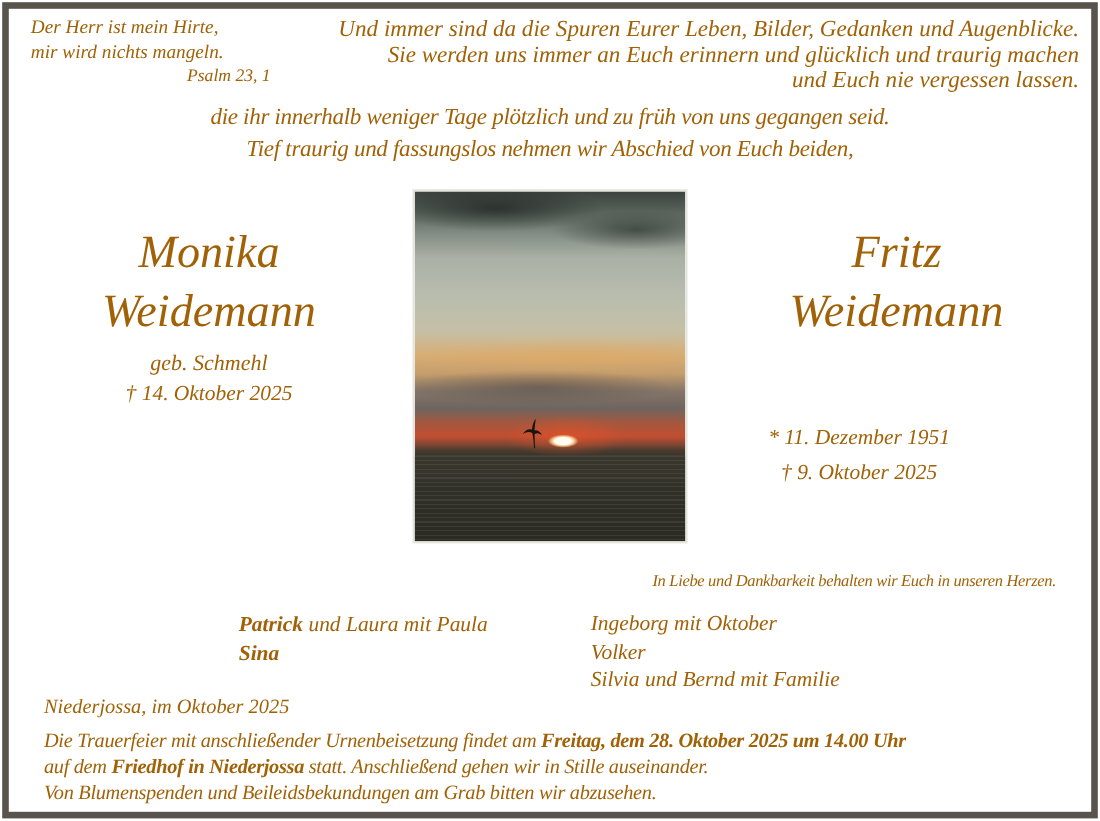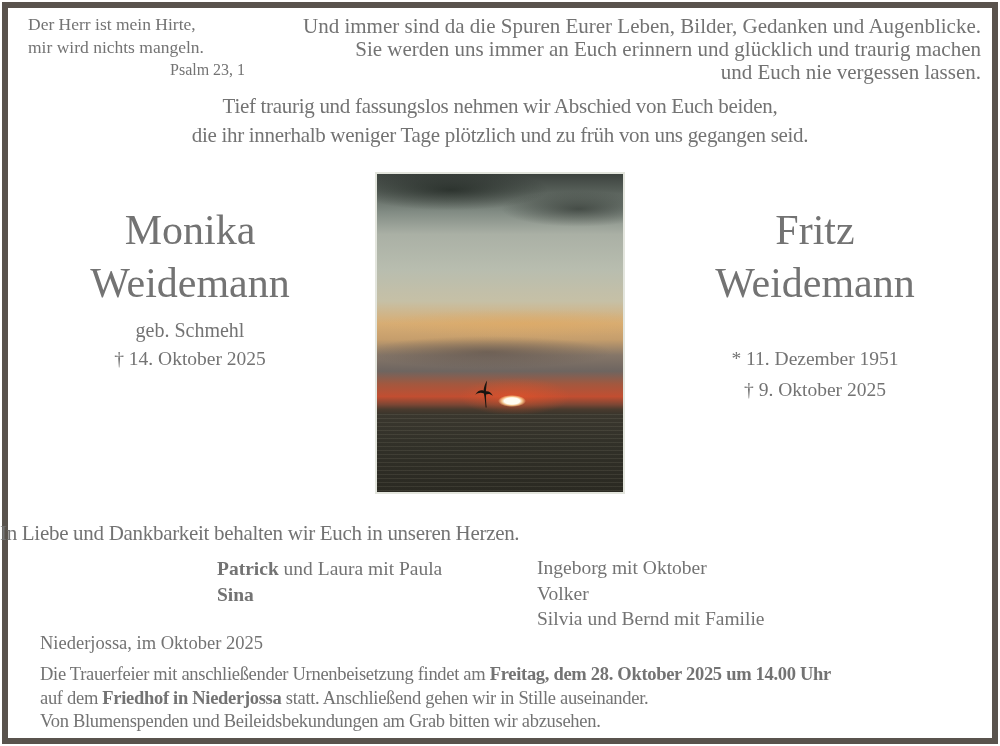--- a/index.html
+++ b/index.html
@@ -1,21 +1,22 @@
 <!DOCTYPE html>
 <html lang="de"><head>
 <meta charset="utf-8">
 <style>
   html,body{margin:0;padding:0;background:#ffffff;}
   .sheet{
     position:relative;
     width:1000px;height:746px;
     background:#ffffff;
     font-family:"Liberation Serif", serif;
-    color:#737373;
+    font-style:italic;
+    color:#a16207;
     overflow:hidden;
   }
   .frame{
     position:absolute;inset:2px;
     border:6px solid #59534d;
     pointer-events:none;
   }
   
   .psalm{position:absolute;left:28px;top:13px;font-size:17.5px;line-height:23px;}
   .psalm-src{font-size:16px;padding-left:142px;line-height:22px;}
@@ -26,21 +27,21 @@
   
   .person{position:absolute;top:205px;width:330px;text-align:center;}
   .person.pleft{left:25px;}
   .person.pright{left:650px;}
   .pfirst{font-size:42px;line-height:50px;}
   .plast{font-size:42px;line-height:56px;}
   .maiden{font-size:20px;line-height:26px;margin-top:6px;}
   .dates{position:absolute;top:343px;width:330px;text-align:center;
          font-size:19.5px;line-height:31px;}
   .dates.dleft{left:25px;}
-  .dates.dright{left:650px;}
+  .dates.dright{left:616px;margin-top:40px;}
   
   .photo{
     position:absolute;left:375px;top:172px;width:250px;height:322px;
     border:2px solid #e3e5dd;box-sizing:border-box;overflow:hidden;
   }
   .ph-sky{
     position:absolute;inset:0;
     background:
       radial-gradient(55% 9% at 30% 5%, rgba(18,24,20,.6), transparent 72%),
       radial-gradient(45% 8% at 82% 11%, rgba(25,30,26,.55), transparent 70%),
@@ -61,22 +62,22 @@
     background:radial-gradient(50% 50% at 50% 50%, #fffdf2 0 55%, rgba(255,214,150,.8) 75%, transparent 100%);
   }
   .ph-sea{
     position:absolute;left:0;right:0;top:75.5%;bottom:0;
     background:
       repeating-linear-gradient(180deg, rgba(205,200,175,.10) 0 1px, transparent 1px 4px),
       linear-gradient(180deg,#3a372e 0%, #313028 40%, #2a2922 100%);
   }
   .ph-bird{position:absolute;left:39%;top:64.5%;}
   
-  .closing{position:absolute;left:0;top:521px;width:960px;text-align:left;
-           font-size:21px;letter-spacing:-0.3px;}
+  .closing{position:absolute;left:0;top:521px;width:960px;text-align:right;
+           font-size:15px;letter-spacing:-0.3px;}
   .mourners-left{position:absolute;left:217px;top:556px;font-size:19.5px;line-height:25.5px;}
   .mourners-right{position:absolute;left:537px;top:555px;font-size:19.5px;line-height:25.5px;}
   .b{font-weight:bold;}
   
   .dateline{position:absolute;left:40px;top:633px;font-size:18.5px;text-align:right;}
   .funeral{position:absolute;left:40px;top:663px;width:930px;
            font-size:18.5px;line-height:23.5px;letter-spacing:-0.3px;}
 </style>
 </head>
 <body>
@@ -90,22 +91,22 @@
     <div class="psalm-src">Psalm 23, 1</div>
   </div>
 
   <div class="remember">
     <div>Und immer sind da die Spuren Eurer Leben, Bilder, Gedanken und Augenblicke.</div>
     <div>Sie werden uns immer an Euch erinnern und glücklich und traurig machen</div>
     <div>und Euch nie vergessen lassen.</div>
   </div>
 
   <div class="intro">
+    <div>die ihr innerhalb weniger Tage plötzlich und zu früh von uns gegangen seid.</div>
     <div>Tief traurig und fassungslos nehmen wir Abschied von Euch beiden,</div>
-    <div>die ihr innerhalb weniger Tage plötzlich und zu früh von uns gegangen seid.</div>
   </div>
 
   <div class="person pleft">
     <div class="pfirst">Monika</div>
     <div class="plast">Weidemann</div>
     <div class="maiden">geb. Schmehl</div>
   </div>
   <div class="dates dleft">
     <div>† 14. Oktober 2025</div>
   </div>

